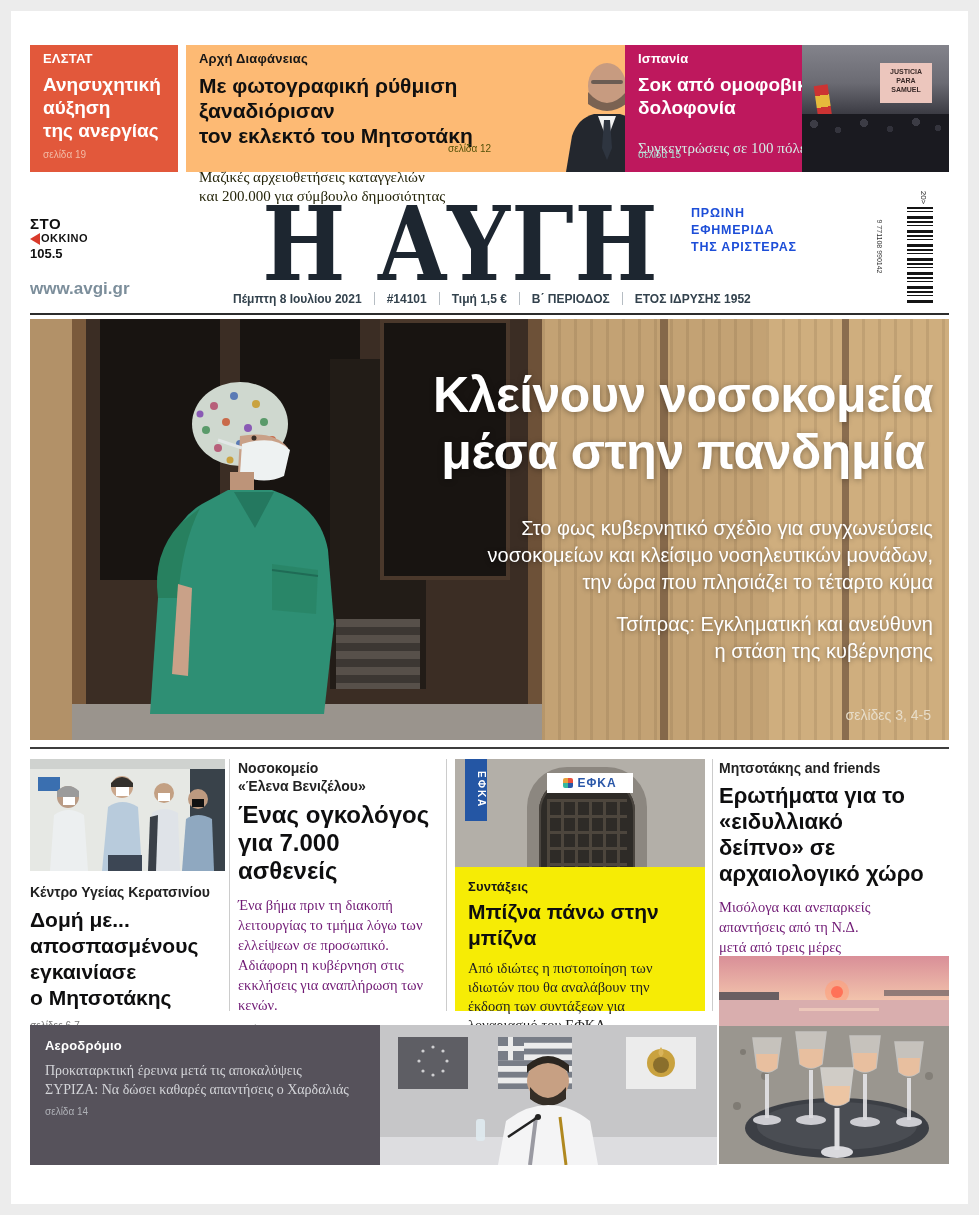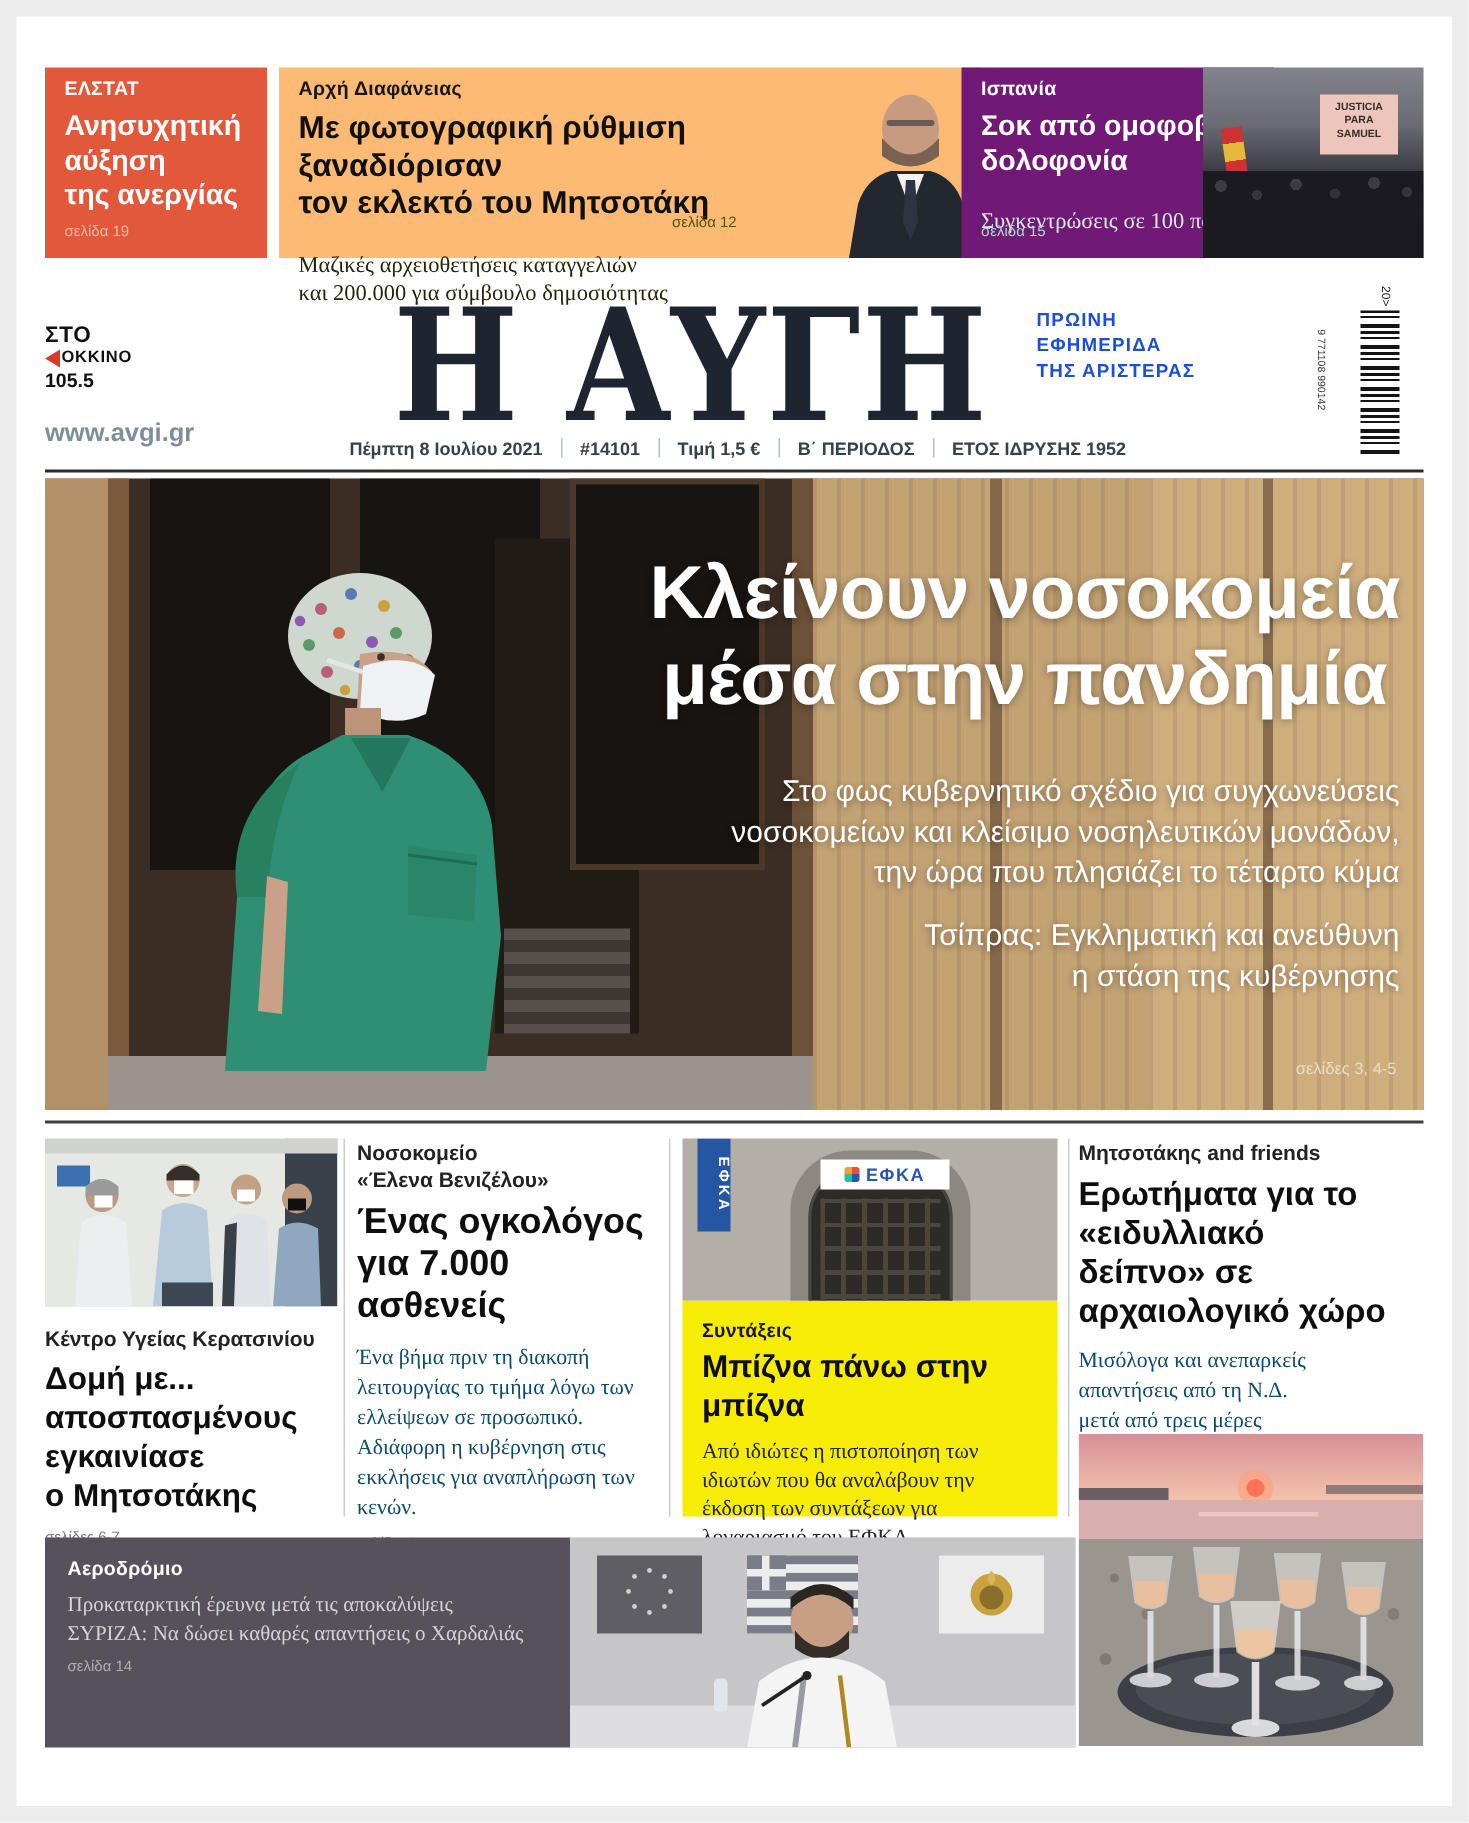--- a/index.html
+++ b/index.html
@@ -4,21 +4,21 @@
 <style>
   html,body{margin:0;padding:0;}
   body{width:979px;height:1215px;background:#ececec;font-family:"Liberation Sans",sans-serif;position:relative;overflow:hidden;}
   .sheet{position:absolute;left:11px;top:11px;width:957px;height:1193px;background:#ffffff;}
   .prelines{white-space:pre-line;}
 
   
   .box{position:absolute;top:34px;height:127px;box-sizing:border-box;padding:6px 13px;}
   .box-orange{left:19px;width:148px;background:#e2583b;}
   .box-yellow{left:175px;width:468px;background:#fdba74;}
-  .box-teal{left:630px;width:208px;background:#701a75;}
+  .box-teal{left:614px;width:208px;background:#be185d;}
   .kick{font-size:13px;font-weight:bold;letter-spacing:.2px;}
   .kick.w{color:#fff;} .kick.d{color:#161616;}
   .tophl{margin:7px 0 0 0;font-weight:bold;}
   .tophl.orange{color:#fff;font-size:19px;line-height:23px;}
   .tophl.yellow{color:#101010;font-size:21px;line-height:25px;width:340px;}
   .tophl.teal{color:#fff;font-size:19px;line-height:23px;}
   .topsub{font-family:"Liberation Serif",serif;margin-top:20px;}
   .topsub.yellow{color:#25250a;font-size:15px;line-height:19px;}
   .topsub.teal{color:#d4ece6;font-size:15px;line-height:19px;}
   .pageref{font-size:10px;}
@@ -78,38 +78,38 @@
   .hero .floor{position:absolute;left:42px;bottom:0;width:470px;height:36px;background:#9a948d;}
   .hero .pillars{position:absolute;left:512px;top:0;right:0;height:100%;
     background:
      linear-gradient(90deg,transparent 0 118px,#85684a 118px 126px,transparent 126px 300px,#8a6d4f 300px 307px,transparent 307px),
      repeating-linear-gradient(90deg,rgba(60,40,20,.10) 0 3px,rgba(0,0,0,0) 3px 16px),
      linear-gradient(90deg,#c3a274 0 55%,#cfae7e 55% 100%);}
   .hero-headline{position:absolute;right:16px;top:48px;text-align:right;color:#fff;font-size:50px;line-height:57px;font-weight:800;letter-spacing:-.5px;text-shadow:0 1px 6px rgba(0,0,0,.35);}
   .hero-deck{position:absolute;right:16px;top:196px;text-align:right;color:#fff;font-size:20px;line-height:27px;font-weight:500;text-shadow:0 1px 5px rgba(0,0,0,.4);}
   .hero-q1{position:absolute;right:16px;top:292px;text-align:right;color:#fff;font-size:20px;line-height:27px;font-weight:500;text-shadow:0 1px 5px rgba(0,0,0,.4);}
   .hero-q2{position:absolute;right:16px;top:358px;text-align:right;color:#fff;font-size:20px;line-height:27px;font-weight:500;text-shadow:0 1px 5px rgba(0,0,0,.4);}
-  .hero-page{position:absolute;right:18px;top:388px;color:#e7dcc8;font-size:11px;}
+  .hero-page{position:absolute;right:18px;top:388px;color:#e7dcc8;font-size:14px;}
   .nurse{position:absolute;left:92px;bottom:26px;width:235px;height:340px;}
 
   
   .midrule{position:absolute;left:19px;right:19px;top:736px;height:2px;background:#3e3e3e;}
   .col{position:absolute;top:748px;}
   .col1{left:19px;width:195px;}
   .col2{left:227px;width:202px;}
   .col3{left:444px;width:250px;}
   .col4{left:708px;width:230px;}
   .vdiv{position:absolute;top:748px;height:252px;width:1px;background:#cccccc;}
   .d1{left:218px;} .d2{left:435px;} .d3{left:701px;}
   .story-kick{font-size:14px;font-weight:bold;color:#222;line-height:18px;}
   .story-hl{font-weight:800;color:#0e0e0f;margin:6px 0 0 0;}
   .hl1{font-size:21px;line-height:26px;}
   .hl2{font-size:24px;line-height:28px;}
   .hl4{font-size:22px;line-height:26px;}
-  .story-body{font-family:"Liberation Serif",serif;font-size:14.5px;line-height:20px;color:#0c4a6e;margin-top:10px;}
+  .story-body{font-family:"Liberation Serif",serif;font-size:14.5px;line-height:20px;color:#701a75;margin-top:10px;}
   .story-page{font-size:10px;color:#777;margin-top:9px;}
   .corridor{width:195px;height:112px;margin-bottom:12px;position:relative;overflow:hidden;background:linear-gradient(180deg,#e9eae6 0 55%,#d8dad7 100%);}
   .efka-photo{width:250px;height:108px;position:relative;overflow:hidden;background:#b3afa8;}
   .efka-arch{position:absolute;left:72px;top:8px;width:120px;height:110px;background:#8c8780;border-radius:40px 40px 0 0;}
   .efka-arch-in{position:absolute;left:84px;top:20px;width:96px;height:98px;background:#2e2b27;border-radius:32px 32px 0 0;
     box-shadow:inset 0 0 0 2px #4a453f;}
   .efka-grill{position:absolute;left:92px;top:40px;width:80px;height:70px;background:
     repeating-linear-gradient(90deg,#4d463d 0 3px,transparent 3px 14px),
     repeating-linear-gradient(180deg,#4d463d 0 3px,transparent 3px 16px);}
   .efka-sign{position:absolute;left:92px;top:14px;width:86px;height:20px;background:#fff;display:flex;align-items:center;justify-content:center;gap:4px;}

